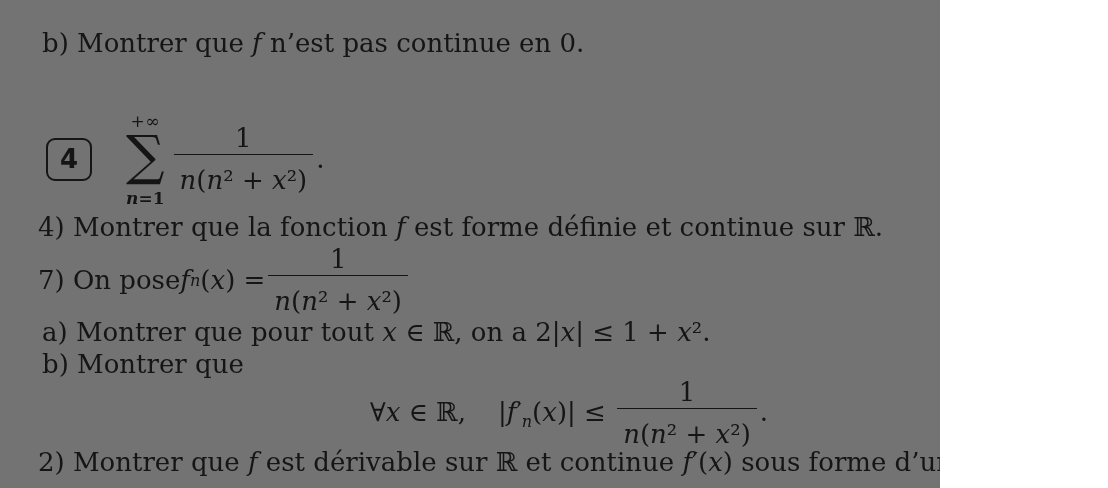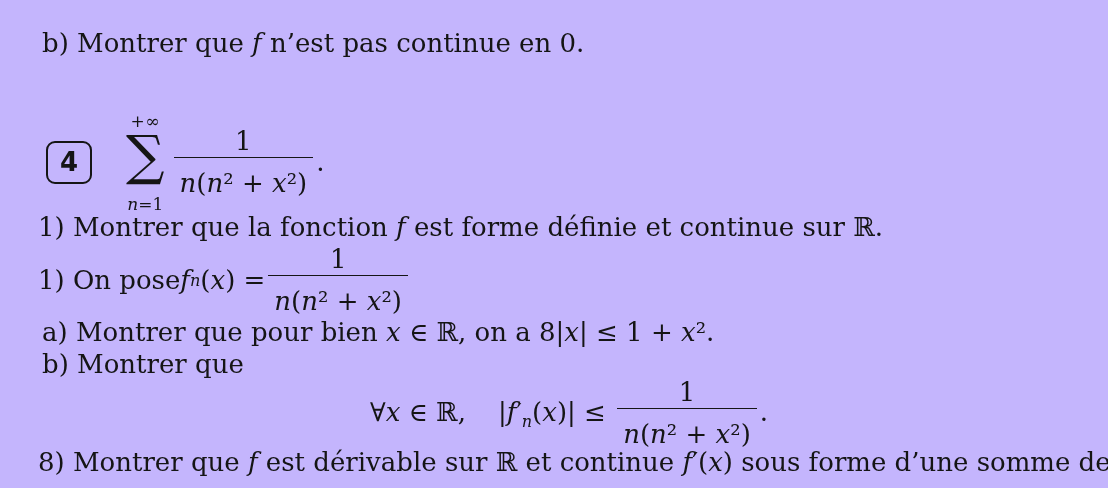--- a/index.html
+++ b/index.html
@@ -1,20 +1,20 @@
 <!DOCTYPE html>
 <html><head>
 <meta charset="utf-8">
 <style>
   html, body { margin: 0; padding: 0; background: #ffffff; }
   .page {
     position: relative;
-    width: 1108px;
+    width: 940px;
     height: 488px;
-    background: #c4b5fd;
+    background: #737373;
     color: #151515;
     font-family: "DejaVu Serif", "DejaVu Sans", serif;
     font-size: 26px;
     overflow: hidden;
   }
   .line { position: absolute; white-space: nowrap; line-height: 1.3; }
   .it { font-style: italic; }
 
   
   .frac {
@@ -33,21 +33,21 @@
     display: inline-flex;
     flex-direction: column;
     align-items: center;
     vertical-align: middle;
     font-size: 17px;
     line-height: 1;
     margin: 0 6px 0 10px;
   }
   .bigop .op { font-size: 54px; line-height: 0.88; font-style: normal; }
   .bigop .lim-top { margin-bottom: 2px; letter-spacing: 0.5px; }
-  .bigop .lim-bot { margin-top: 16px; }
+  .bigop .lim-bot { margin-top: 10px; font-weight: bold; }
 
   
   .badge {
     display: inline-flex;
     align-items: center;
     justify-content: center;
     width: 42px;
     height: 39px;
     border: 2px solid #151515;
     border-radius: 9px;
@@ -83,41 +83,41 @@
       <span class="op">∑</span>
       <span class="lim-bot"><span class="it">n</span><span>=1</span></span>
     </span>
     <span class="frac">
       <span class="num">1</span>
       <span class="den"><span class="it">n</span><span>(</span><span class="it">n</span><span>² + </span><span class="it">x</span><span>²)</span></span>
     </span>
     <span>.</span>
   </div>
 
-  <div class="line" style="left:38px; top:211px;"><span>1) Montrer que la fonction </span><span class="it">f</span><span> est forme définie et continue sur ℝ.</span></div>
+  <div class="line" style="left:38px; top:211px;"><span>4) Montrer que la fonction </span><span class="it">f</span><span> est forme définie et continue sur ℝ.</span></div>
 
   <div class="line" style="left:38px; top:245px; display:flex; align-items:center;">
-    <span>1) On pose </span>
+    <span>7) On pose </span>
       <span class="it">f</span>
       <sub class="it">n</sub>
       <span>(</span>
       <span class="it">x</span>
       <span>) = </span>
     <span class="frac">
       <span class="num">1</span>
       <span class="den"><span class="it">n</span><span>(</span><span class="it">n</span><span>² + </span><span class="it">x</span><span>²)</span></span>
     </span>
   </div>
 
-  <div class="line" style="left:42px; top:316px;"><span>a) Montrer que pour bien </span><span class="it">x</span><span> ∈ ℝ, on a 8|</span><span class="it">x</span><span>| ≤ 1 + </span><span class="it">x</span><span>².</span></div>
+  <div class="line" style="left:42px; top:316px;"><span>a) Montrer que pour tout </span><span class="it">x</span><span> ∈ ℝ, on a 2|</span><span class="it">x</span><span>| ≤ 1 + </span><span class="it">x</span><span>².</span></div>
 
   <div class="line" style="left:42px; top:348px;"><span>b) Montrer que</span></div>
 
   <div class="line eq-center" style="top:378px;">
     <span>∀</span><span class="it">x</span><span> ∈ ℝ,</span><span class="qquad"></span><span>|</span><span class="it">f</span><span class="prime">′</span><sub class="it">n</sub><span>(</span><span class="it">x</span><span>)| ≤ </span><span class="frac">
         <span class="num">1</span>
         <span class="den"><span class="it">n</span><span>(</span><span class="it">n</span><span>² + </span><span class="it">x</span><span>²)</span></span>
       </span><span>.</span>
   </div>
 
-  <div class="line" style="left:38px; top:446px;"><span>8) Montrer que </span><span class="it">f</span><span> est dérivable sur ℝ et continue </span><span class="it">f</span><span>′(</span><span class="it">x</span><span>) sous forme d’une somme de série.</span></div>
+  <div class="line" style="left:38px; top:446px;"><span>2) Montrer que </span><span class="it">f</span><span> est dérivable sur ℝ et continue </span><span class="it">f</span><span>′(</span><span class="it">x</span><span>) sous forme d’une somme de série.</span></div>
 
 </div>
 
 </body></html>

